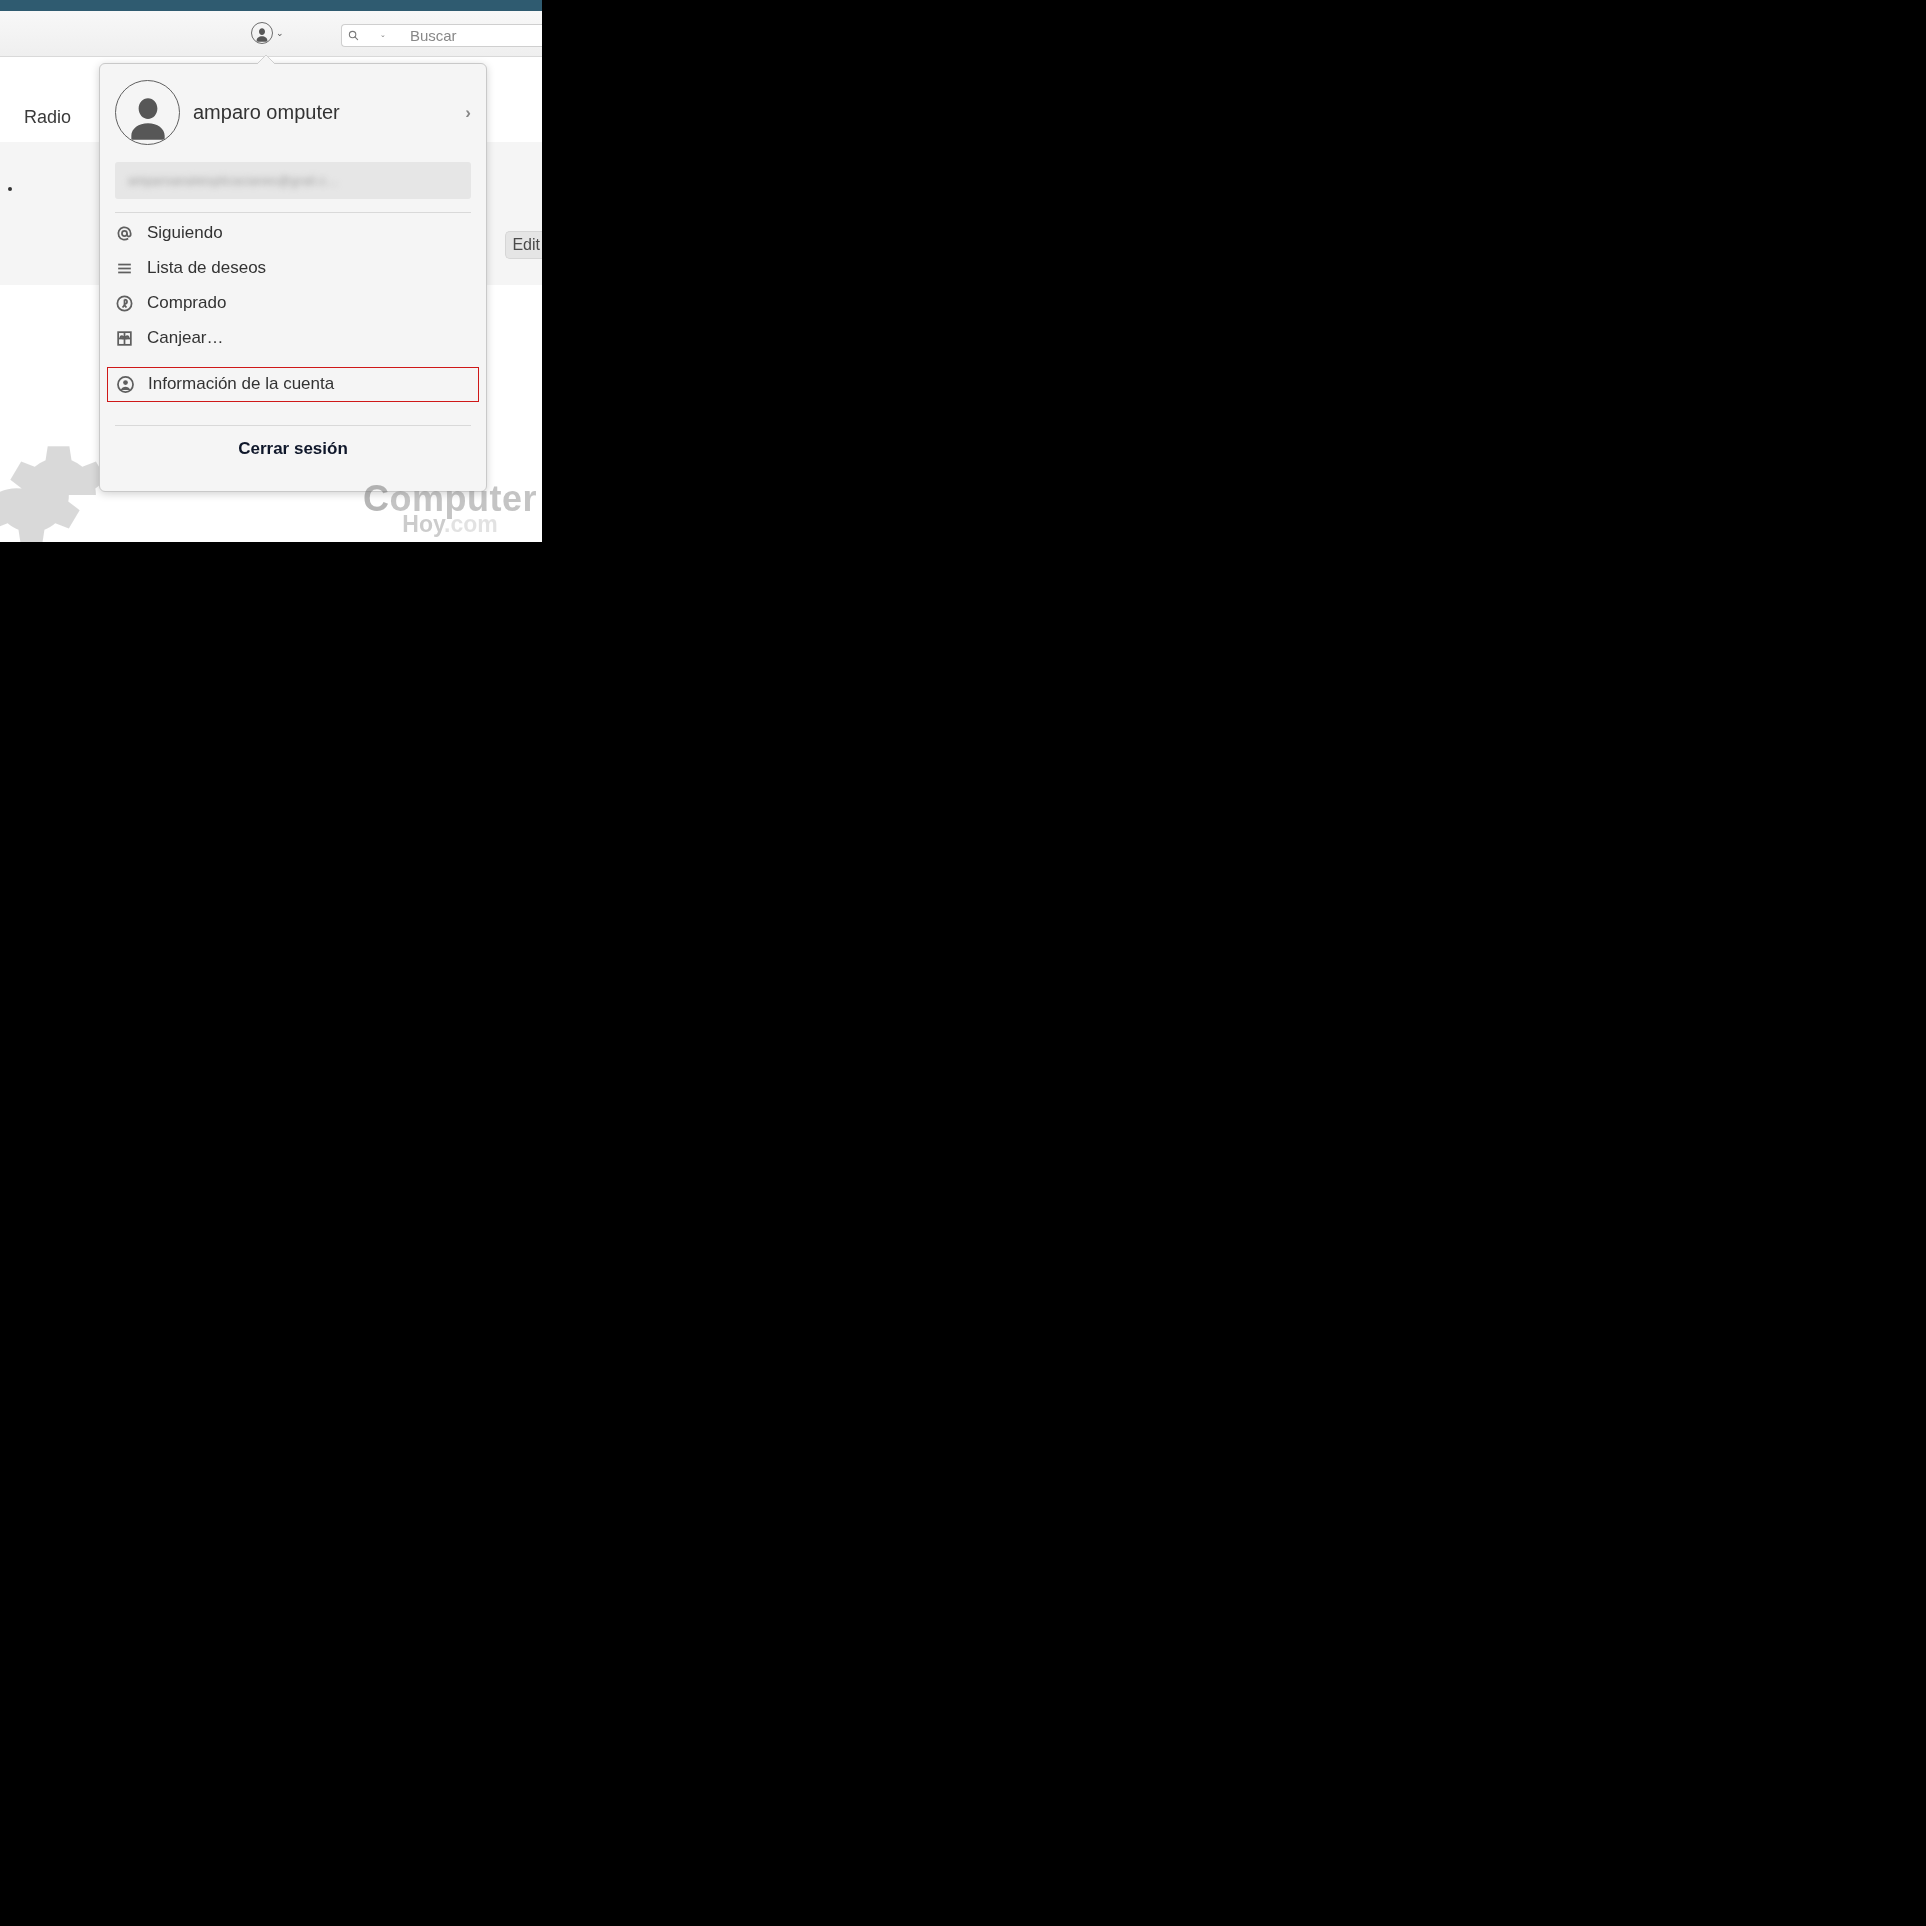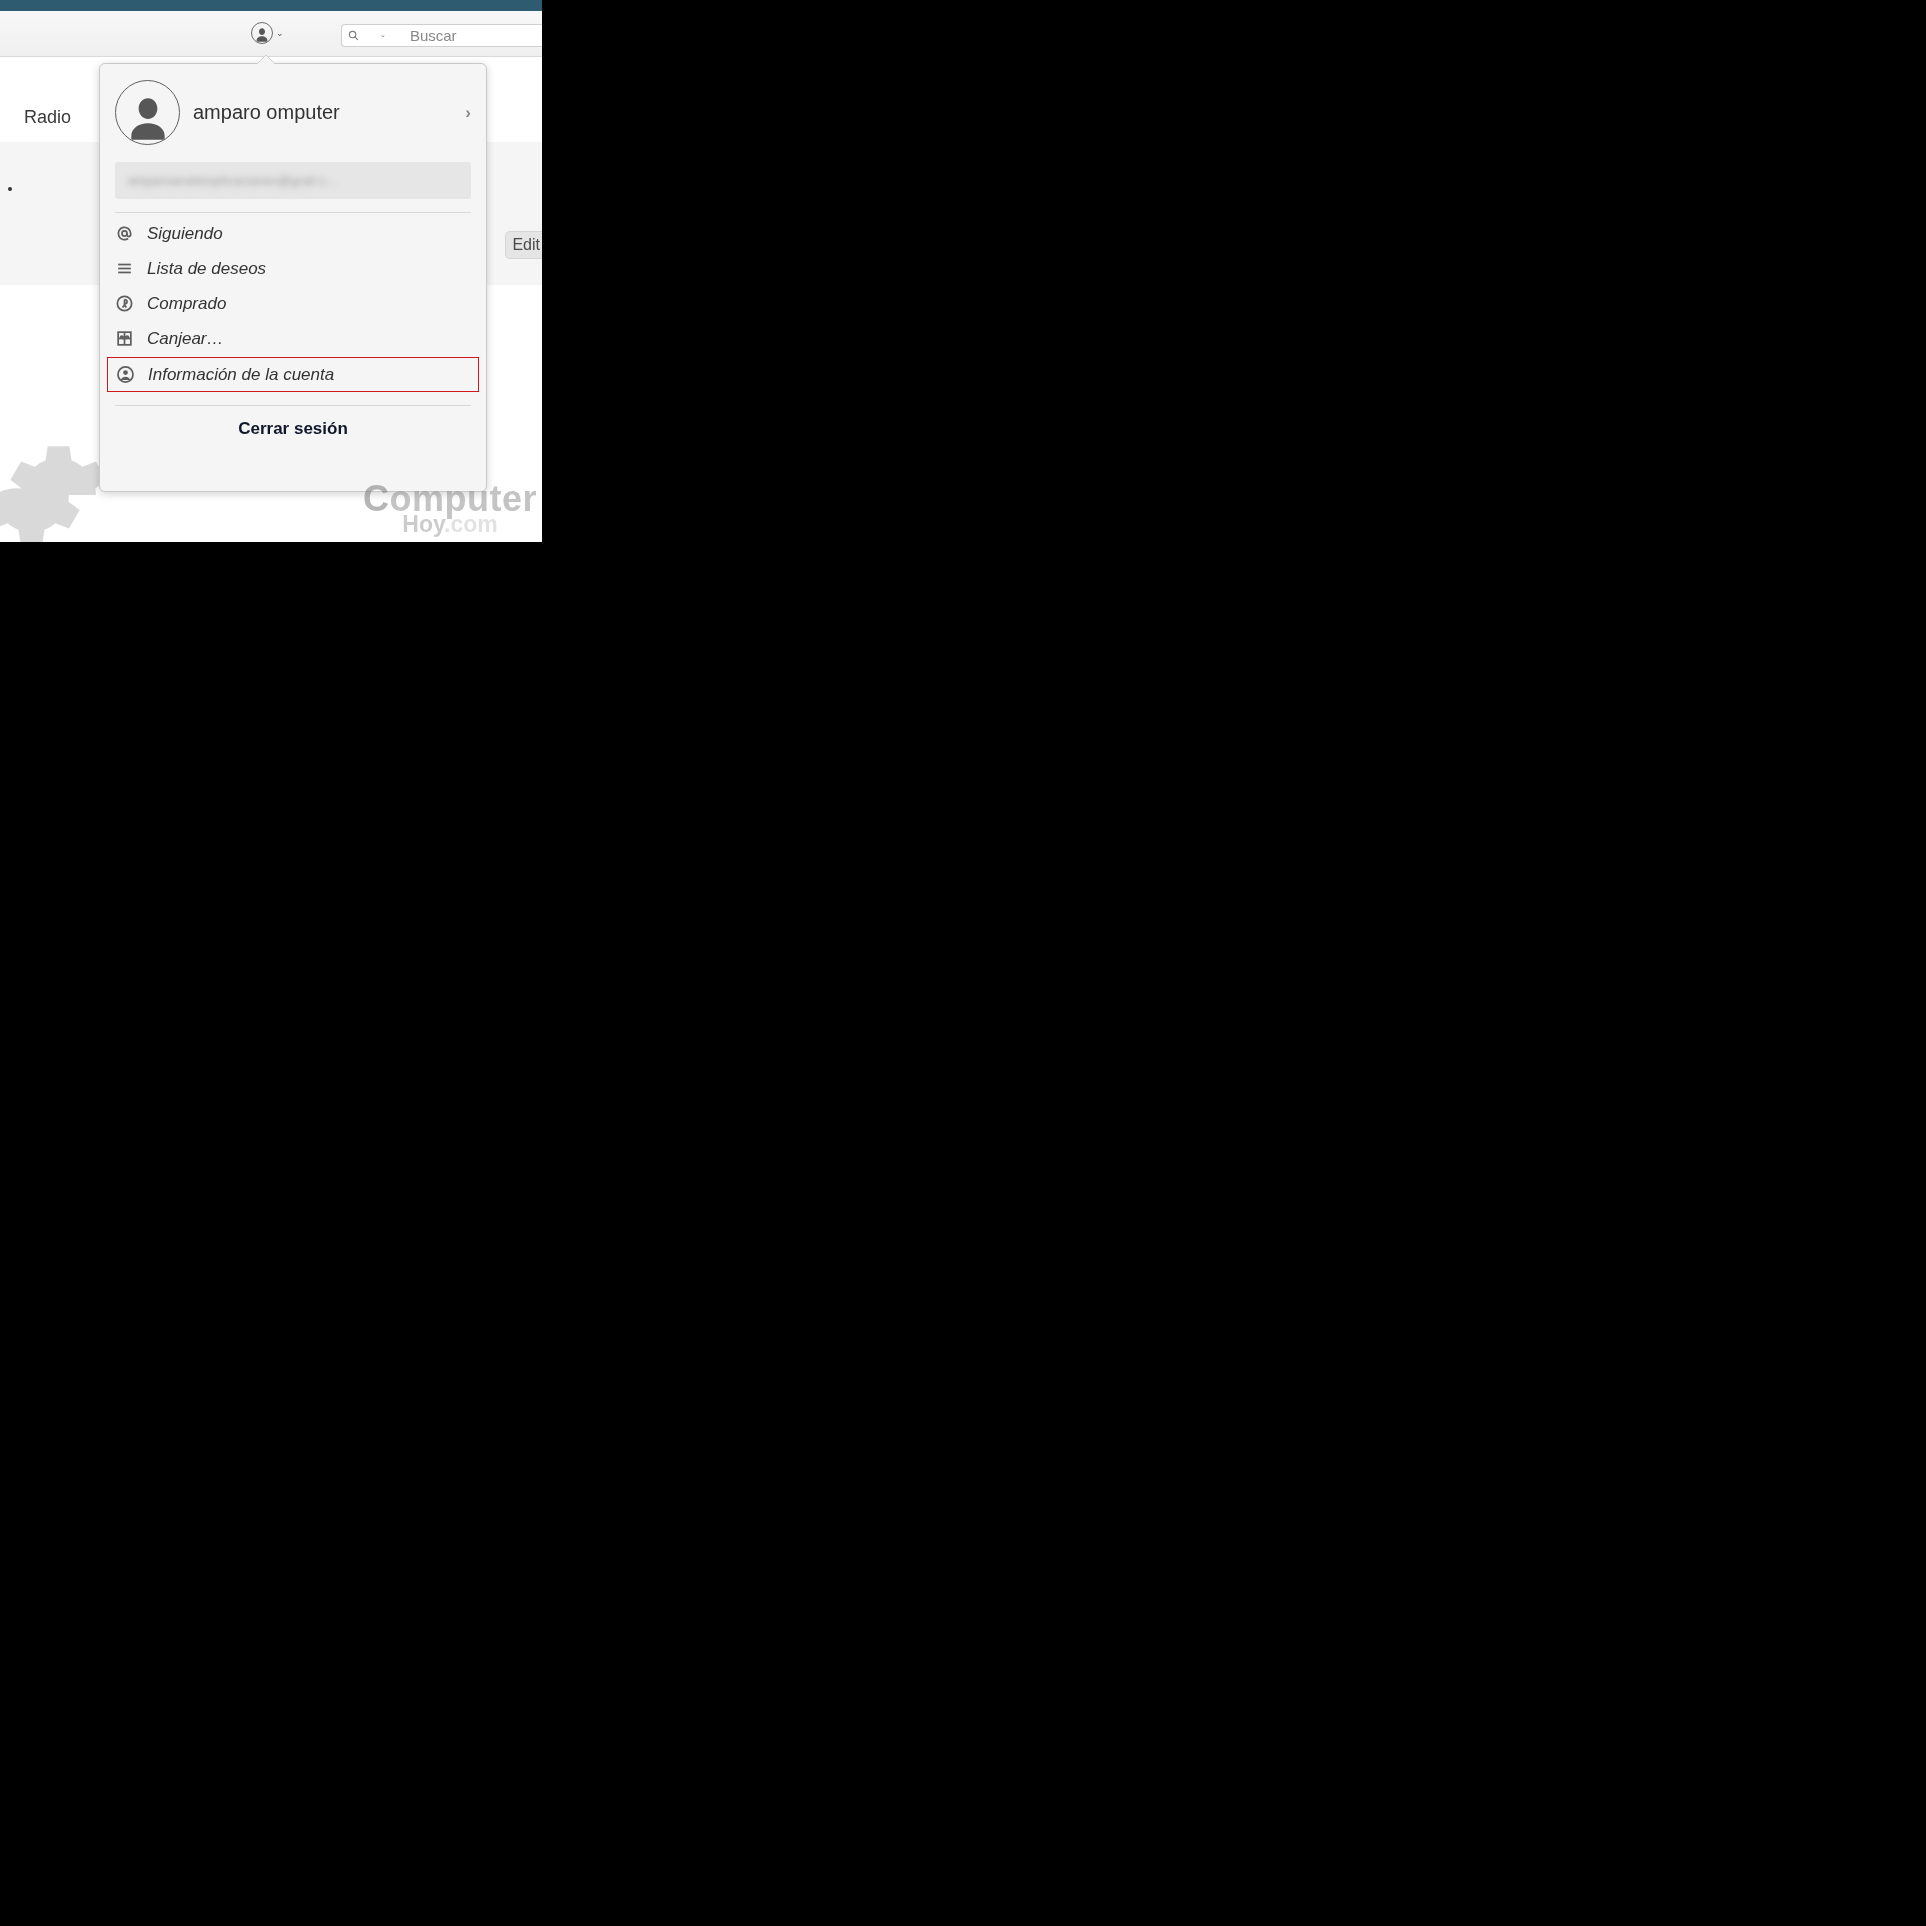--- a/index.html
+++ b/index.html
@@ -30,25 +30,25 @@
   .arrowbox{position:absolute;left:159px;top:-7px;width:14px;height:14px;background:#f5f5f5;border-left:0.5px solid #c9c9c9;border-top:0.5px solid #c9c9c9;transform:rotate(45deg);border-radius:1.5px 0 0 0;}
   .head{display:flex;align-items:center;padding:16px 15px 13px 15px;gap:13px;}
   .avatar-lg{width:65px;height:65px;border-radius:50%;border:1.5px solid #5f5f5f;display:flex;align-items:flex-end;justify-content:center;overflow:hidden;flex:0 0 auto;}
   .avatar-lg svg{width:50px;height:50px;fill:#575757;}
   .uname{flex:1;font-size:20px;color:#333;}
   .chev{color:#888;font-size:17px;font-weight:600;}
   .emailbox{margin:4px 15px 0 15px;height:37px;border-radius:3px;background:#e6e6e6;position:relative;overflow:hidden;}
   .emailblur{position:absolute;left:13px;top:50%;transform:translateY(-50%);color:#9a9a9a;font-size:12px;filter:blur(3px);letter-spacing:0.5px;white-space:nowrap;}
   .divider{height:0.5px;background:#d9d9d9;margin:13px 15px 0 15px;}
   .menu{padding:3px 0;}
-  .item{display:flex;align-items:flex-end;gap:12px;padding:7px 14px;font-style:italic;}
+  .item{display:flex;align-items:flex-start;gap:12px;padding:7px 14px;}
   .item .ic{width:21px;height:21px;flex:0 0 auto;display:flex;align-items:center;justify-content:center;}
   .item .ic svg{width:19px;height:19px;fill:none;stroke:#5f5f5f;stroke-width:2.2;}
   .item .lbl{font-size:17px;color:#333;}
-  .highlight{border:1.5px solid #cf1818;margin:1px 7px;padding:6px 7px;}
+  .highlight{border:1.5px solid #cf1818;margin:11px 7px;padding:6px 7px;}
   .divider2{height:0.5px;background:#d9d9d9;margin:9px 15px 0 15px;}
   .signout{text-align:center;font-size:17px;font-weight:600;color:#0f172a;padding:14px 0;}
   .watermark{position:absolute;right:5px;bottom:0;text-align:center;opacity:.5;pointer-events:none;}
   .watermark .l1{font-size:36px;font-weight:800;color:#8a8a8a;letter-spacing:0.5px;line-height:.85;}
   .watermark .l1 b{color:#6f6f6f;}
   .watermark .l2{font-size:23px;font-weight:800;color:#9a9a9a;position:relative;top:-4px;}
   .watermark .l2 .com{color:#c7c7c7;font-weight:800;}
 </style>
 </head>
 <body>

